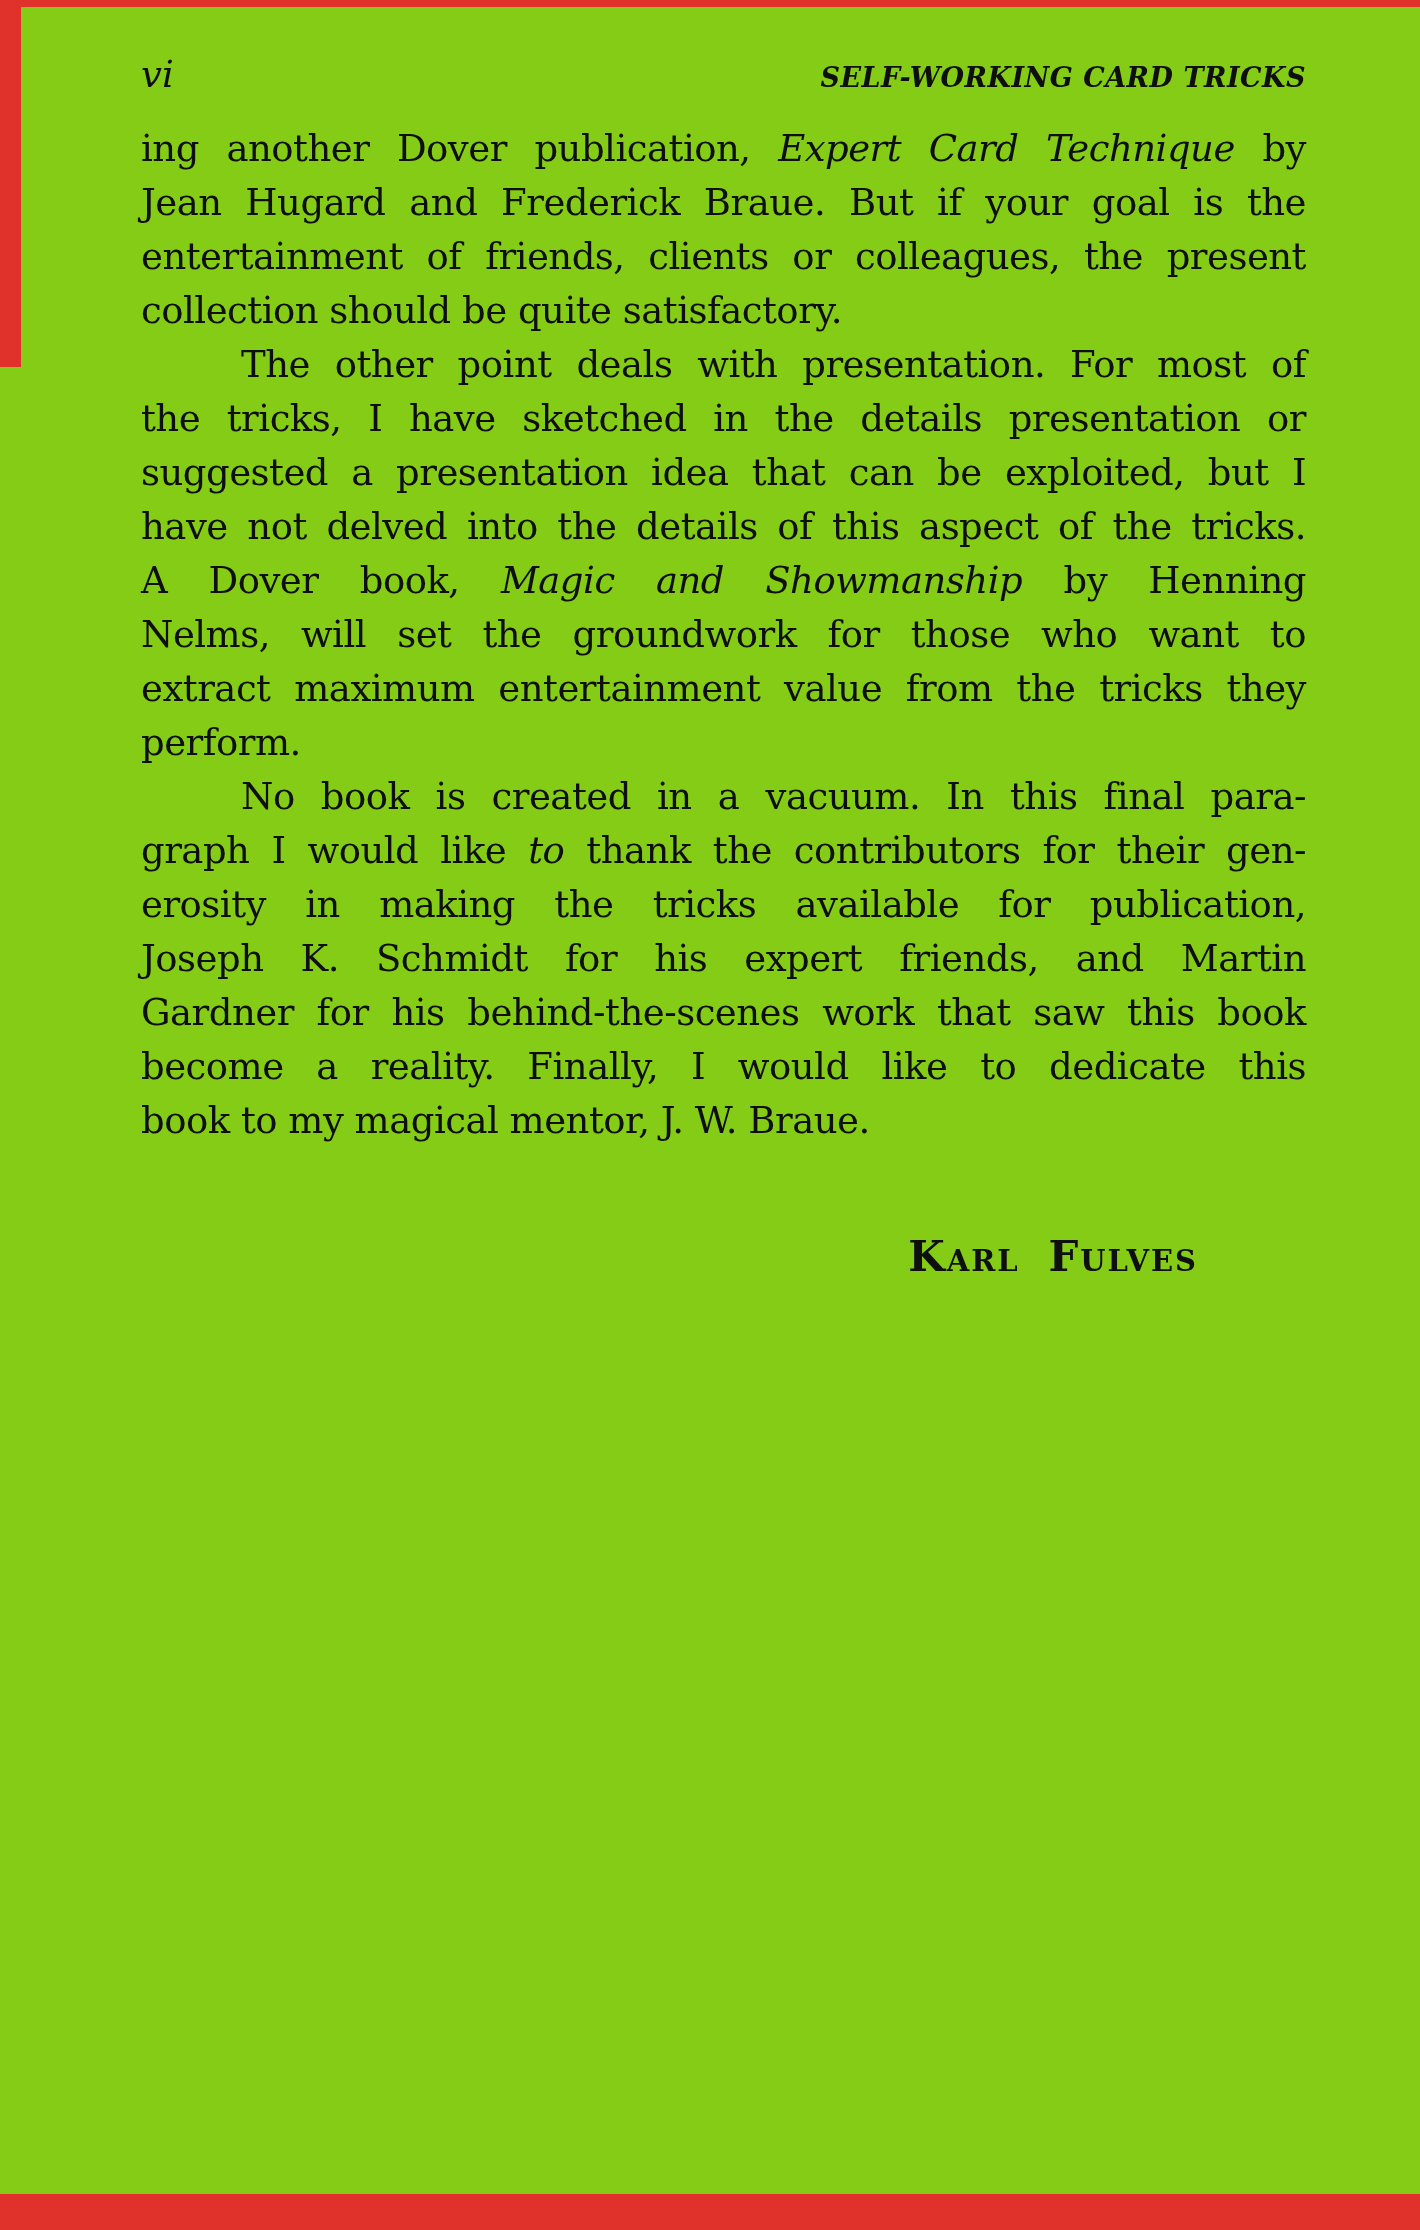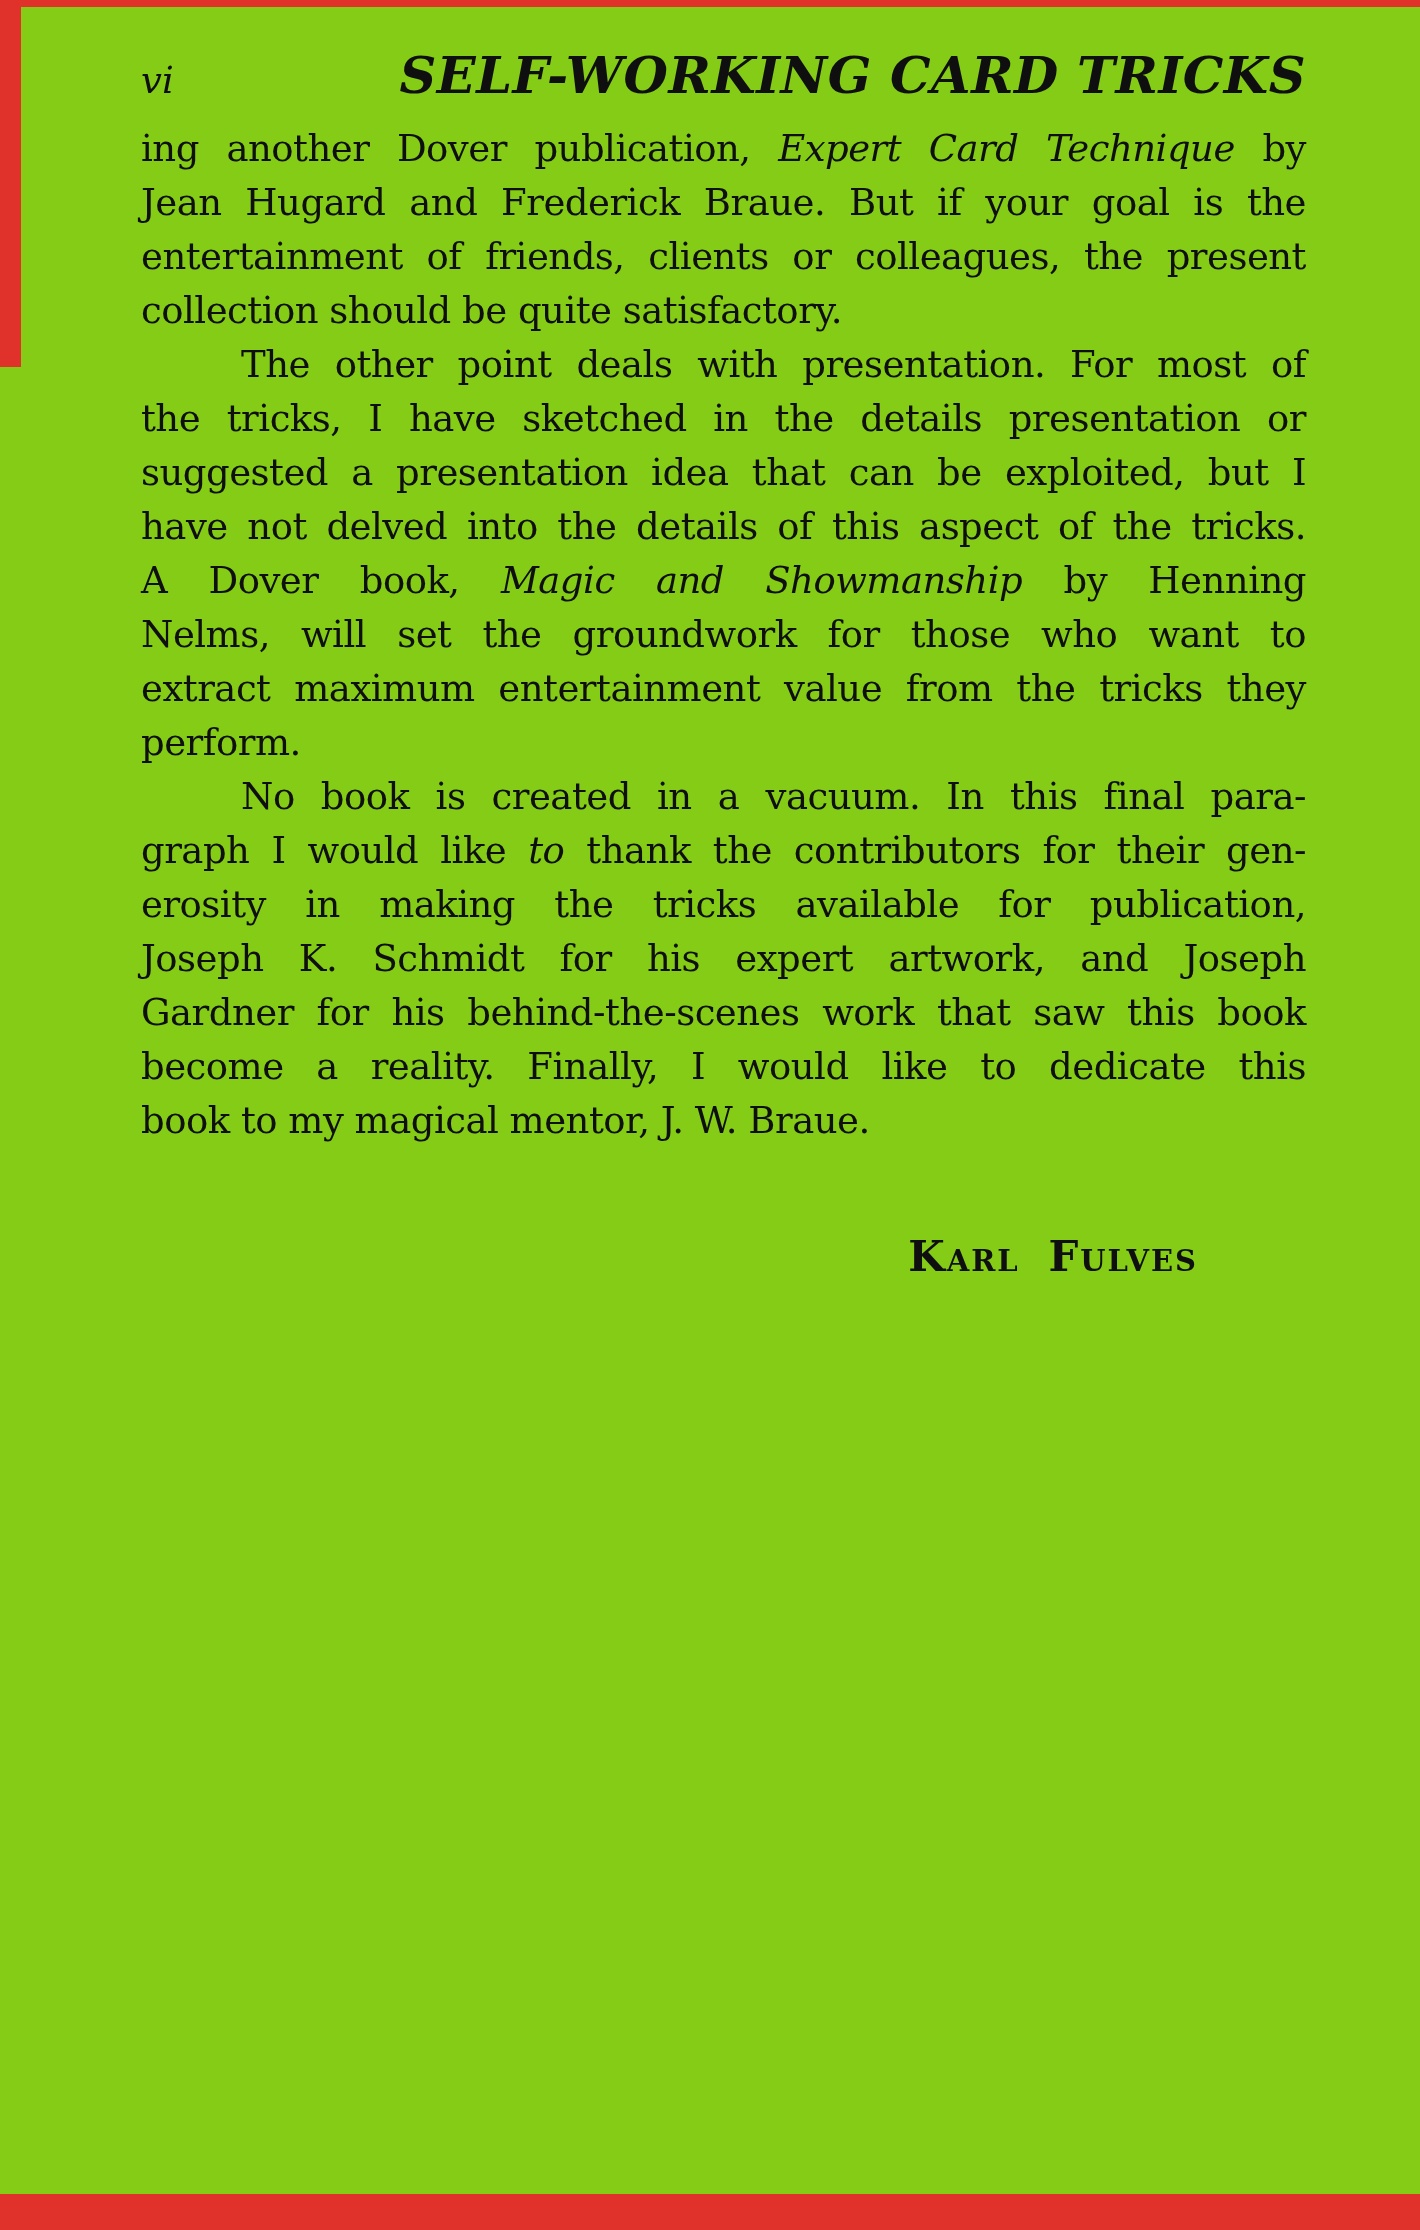--- a/index.html
+++ b/index.html
@@ -21,21 +21,21 @@
   .edge-bottom{left:0;top:2194px;width:1420px;height:36px;}
   
   .header{
     position:absolute;left:141px;top:50px;width:1165px;height:50px;
     display:flex;justify-content:space-between;align-items:baseline;
   }
   .folio{
     font-style:italic;font-size:37px;line-height:50px;
   }
   .running-title{
-    font-style:italic;font-weight:bold;font-size:51px;line-height:50px;
+    font-style:italic;font-weight:bold;font-size:27px;line-height:50px;
     letter-spacing:0.5px;
   }
   
   .bodytext{
     position:absolute;left:141px;top:122px;width:1165px;
     font-size:37px;letter-spacing:-0.5px;
   }
   .ln{
     height:54px;line-height:54px;white-space:nowrap;
     text-align:justify;text-align-last:justify;
@@ -75,21 +75,21 @@
     <div class="ln"><span>the tricks, I have sketched in the details presentation or</span><span class="it"></span><span></span></div>
     <div class="ln"><span>suggested a presentation idea that can be exploited, but I</span><span class="it"></span><span></span></div>
     <div class="ln"><span>have not delved into the details of this aspect of the tricks.</span><span class="it"></span><span></span></div>
     <div class="ln"><span>A Dover book, </span><span class="it">Magic and Showmanship</span><span> by Henning</span></div>
     <div class="ln"><span>Nelms, will set the groundwork for those who want to</span><span class="it"></span><span></span></div>
     <div class="ln"><span>extract maximum entertainment value from the tricks they</span><span class="it"></span><span></span></div>
     <div class="ln last"><span>perform.</span><span class="it"></span><span></span></div>
     <div class="ln ind"><span>No book is created in a vacuum. In this final para-</span><span class="it"></span><span></span></div>
     <div class="ln"><span>graph I would like </span><span class="it">to</span><span> thank the contributors for their gen-</span></div>
     <div class="ln"><span>erosity in making the tricks available for publication,</span><span class="it"></span><span></span></div>
-    <div class="ln"><span>Joseph K. Schmidt for his expert artwork, and Joseph</span><span class="it"></span><span></span></div>
+    <div class="ln"><span>Joseph K. Schmidt for his expert friends, and Martin</span><span class="it"></span><span></span></div>
     <div class="ln"><span>Gardner for his behind-the-scenes work that saw this book</span><span class="it"></span><span></span></div>
     <div class="ln"><span>become a reality. Finally, I would like to dedicate this</span><span class="it"></span><span></span></div>
     <div class="ln last"><span>book to my magical mentor, J. W. Braue.</span><span class="it"></span><span></span></div>
   </div>
 
   <div class="signature">Karl Fulves</div>
 
 </div>
 
 </body></html>

